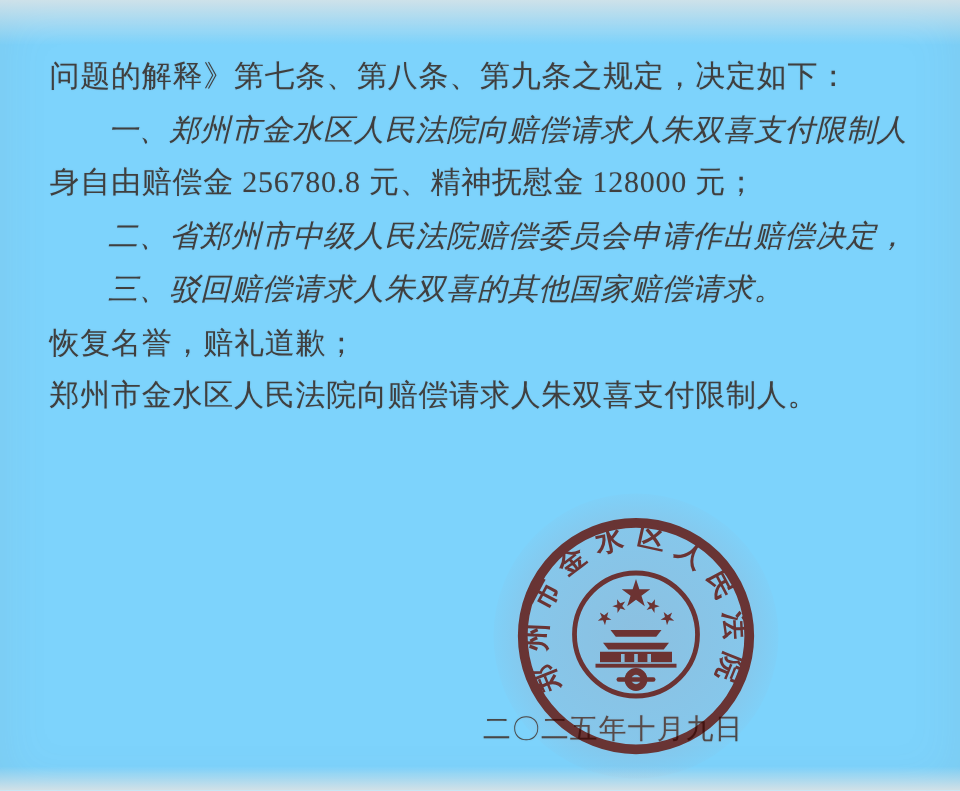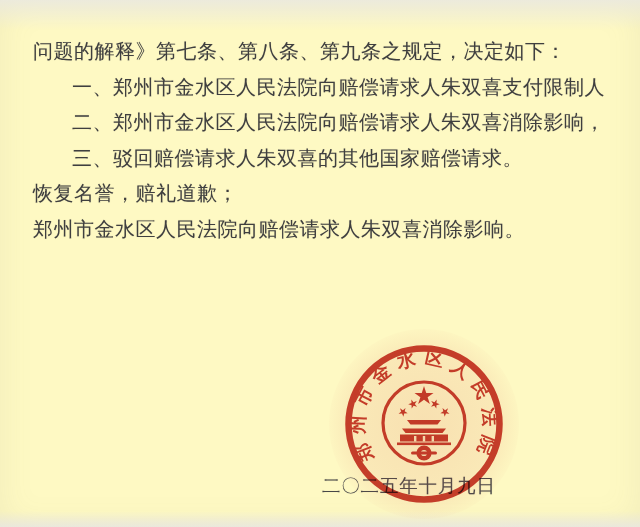--- a/index.html
+++ b/index.html
@@ -6,21 +6,21 @@
   html, body { width: 640px; height: 527px; }
   body {
     font-family: "Liberation Serif", "DejaVu Serif", serif;
     background: #fdfdfc;
     overflow: hidden;
     position: relative;
   }
   .page {
     position: absolute;
     inset: 0;
-    background: #fef9c3;
+    background: #7dd3fc;
     box-shadow: inset 0 0 34px rgba(120,118,112,0.10);
   }
   .edge-top {
     position: absolute; left: 0; top: 0; width: 100%; height: 30px;
     background: linear-gradient(#e9e8e6, rgba(240,239,237,0.0));
     opacity: 0.75;
   }
   .edge-bottom {
     position: absolute; left: 0; bottom: 0; width: 100%; height: 16px;
     background: linear-gradient(rgba(233,232,230,0.0), #e7e6e4);
@@ -31,21 +31,21 @@
     left: 33px;
     top: 34px;
     width: 578px;
     font-size: 20px;
     line-height: 35.5px;
     letter-spacing: 0.5px;
     color: #3f3f3f;
     text-shadow: 0 0 1px rgba(90,90,90,0.25);
   }
   .line { white-space: nowrap; }
-  .line.indent { padding-left: 39px; }
+  .line.indent { padding-left: 39px; font-style: italic; }
   .doc-date {
     position: absolute;
     left: 322px;
     top: 473px;
     font-size: 18.5px;
     letter-spacing: 0.8px;
     color: #474747;
     white-space: nowrap;
     text-shadow: 0 0 1px rgba(90,90,90,0.25);
   }
@@ -83,24 +83,25 @@
 </head>
 <body>
 
 <div class="page">
   <div class="edge-top"></div>
   <div class="edge-bottom"></div>
 
   <div class="text-block">
     <div class="line">问题的解释》第七条、第八条、第九条之规定，决定如下：</div>
     <div class="line indent">一、郑州市金水区人民法院向赔偿请求人朱双喜支付限制人</div>
-    <div class="line indent">二、郑州市金水区人民法院向赔偿请求人朱双喜消除影响，</div>
+    <div class="line">身自由赔偿金 256780.8 元、精神抚慰金 128000 元；</div>
+    <div class="line indent">二、省郑州市中级人民法院赔偿委员会申请作出赔偿决定，</div>
     <div class="line indent">三、驳回赔偿请求人朱双喜的其他国家赔偿请求。</div>
     <div class="line">恢复名誉，赔礼道歉；</div>
-    <div class="line">郑州市金水区人民法院向赔偿请求人朱双喜消除影响。</div>
+    <div class="line">郑州市金水区人民法院向赔偿请求人朱双喜支付限制人。</div>
   </div>
 
   <div class="doc-date">二〇二五年十月九日</div>
 
   <div class="seal-halo"></div>
 
   <svg class="seal" viewBox="-85 -85 170 170" width="170" height="170" xmlns="http://www.w3.org/2000/svg" color="#c43329">
     <defs>
       <path id="star-shape" d="M0,-1 L0.2245,-0.309 0.951,-0.309 0.363,0.118 0.588,0.809 0,0.382 -0.588,0.809 -0.363,0.118 -0.951,-0.309 -0.2245,-0.309 Z"></path>
       <path id="seal-text-circle" d="M -49.2,34.4 A 60,60 0 1 1 49.2,34.4" fill="none"></path>

